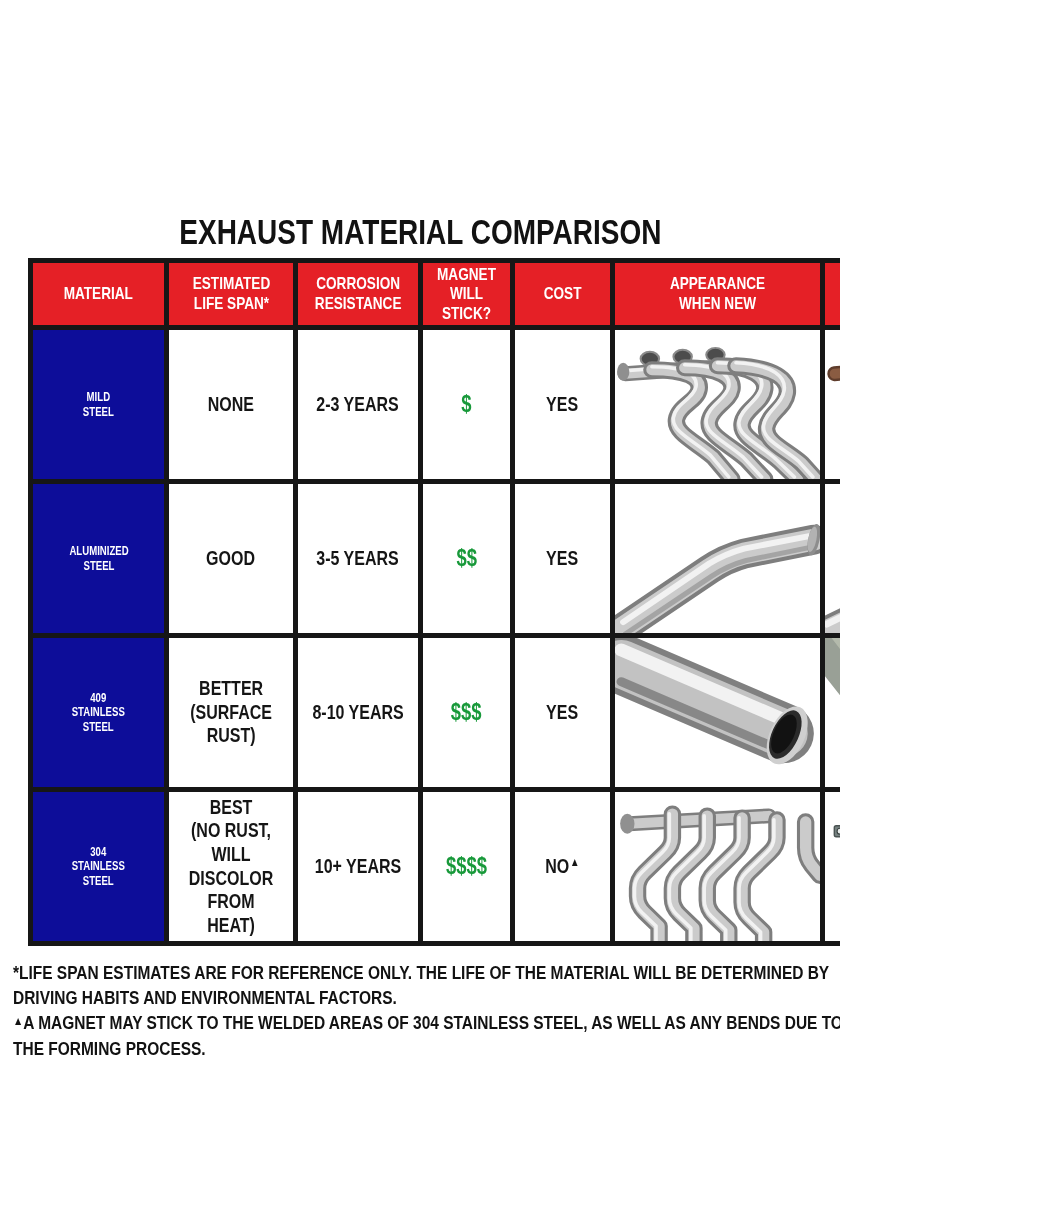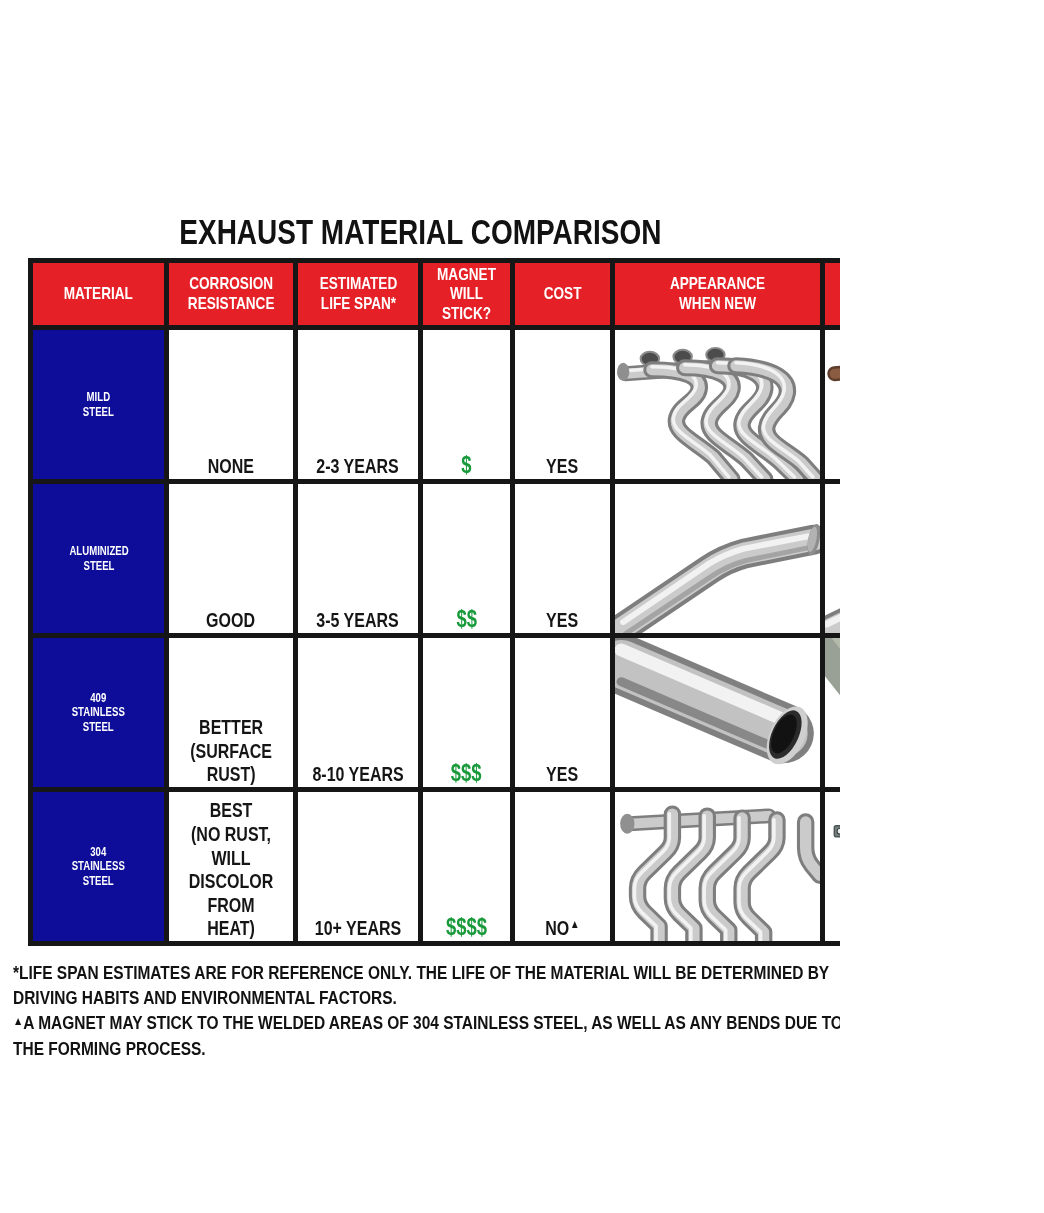--- a/index.html
+++ b/index.html
@@ -9,21 +9,21 @@
          font-size:35px;font-weight:bold;letter-spacing:0px;color:#121212;}
   .cond{display:inline-block;transform:scaleX(.80);transform-origin:50% 50%;white-space:pre-line;}
   .cond-l{display:inline-block;transform:scaleX(.86);transform-origin:0 50%;}
   .grid{position:absolute;left:28px;top:258px;background:var(--grid,#161616);
         display:grid;grid-template-columns:131px 124px 120px 87px 95px 205px 186px;
         grid-template-rows:62px 149px 149px 149px 149px;gap:5px;padding:5px;}
   .cell{background:#ffffff;display:flex;align-items:center;justify-content:center;
         text-align:center;overflow:hidden;}
   .hcell{background:var(--header-bg,#E52026);color:#ffffff;font-weight:bold;font-size:17px;line-height:1.15;}
   .mcell{background:var(--material-bg,#0D0D99);color:#ffffff;font-weight:bold;font-size:12px;line-height:1.22;}
-  .dcell{font-weight:bold;font-size:20px;line-height:1.18;color:#151515;align-items:flex-end;}
+  .dcell{font-weight:bold;font-size:20px;line-height:1.18;color:#151515;}
   .cost{color:var(--cost-green,#18993A);font-size:23px;}
   .photo{padding:0;}
   .photo svg{display:block;width:100%;height:100%;}
   sup.tri{font-size:12px;vertical-align:7px;margin-left:1px;}
   .fnotes{position:absolute;left:13px;top:961px;width:1000px;font-weight:bold;
           font-size:18px;line-height:1.40;color:#121212;}
   .fn-tri{font-size:12px;vertical-align:4px;}
   
   .tb{fill:none;stroke-linecap:round;stroke-linejoin:round;}
   .sl1{stroke:#7e7e7e}.sl2{stroke:#cbcbcb}.sl3{stroke:#f2f2f2}
@@ -36,26 +36,26 @@
 <div class="page">
 
   <div class="title"><span class="cond">EXHAUST MATERIAL COMPARISON</span></div>
 
   <div class="grid">
 
     <div class="cell hcell">
         <span class="cond">MATERIAL</span>
       </div>
     <div class="cell hcell">
+        <span class="cond">ESTIMATED
+LIFE SPAN*</span>
+      </div>
+    <div class="cell hcell">
         <span class="cond">CORROSION
 RESISTANCE</span>
-      </div>
-    <div class="cell hcell">
-        <span class="cond">ESTIMATED
-LIFE SPAN*</span>
       </div>
     <div class="cell hcell">
         <span class="cond">MAGNET
 WILL STICK?</span>
       </div>
     <div class="cell hcell">
         <span class="cond">COST</span>
       </div>
     <div class="cell hcell">
         <span class="cond">APPEARANCE

